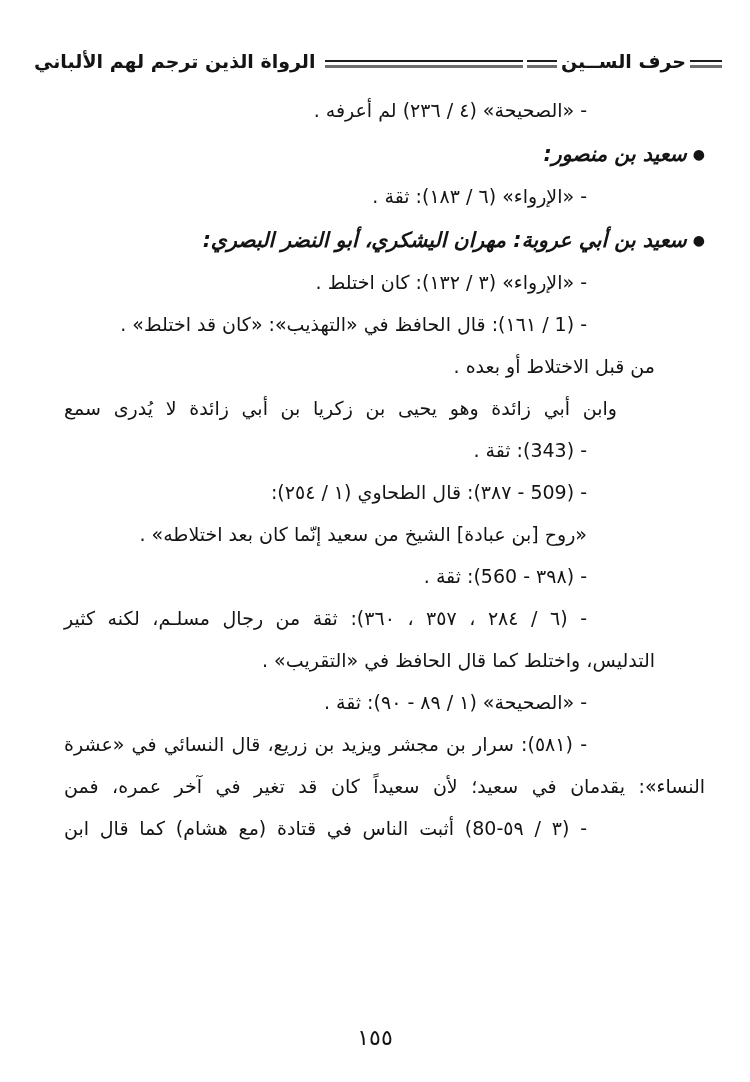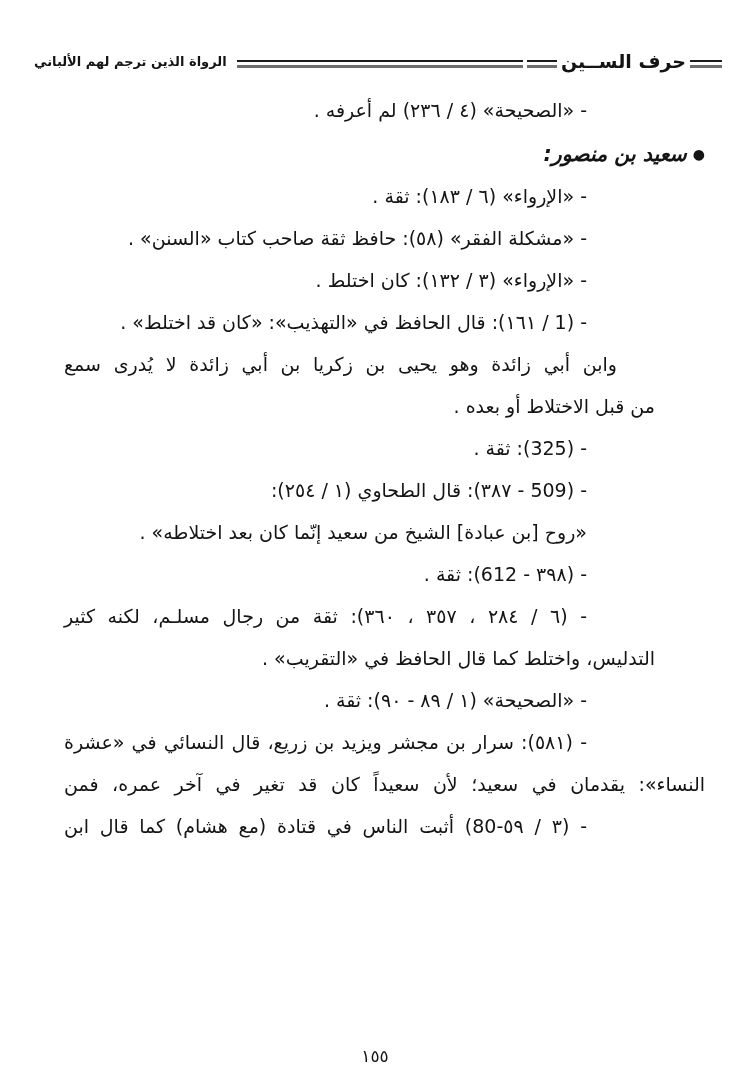--- a/index.html
+++ b/index.html
@@ -31,21 +31,21 @@
   .rule-mid{width:30px;}
   .rule-long{flex:1;margin:6px 4px 0 4px;}
   .chapter{
     font-weight:bold;
     font-size:19px;
     white-space:nowrap;
     margin:0 4px;
   }
   .book-title{
     font-weight:bold;
-    font-size:13px;
+    font-size:19px;
     white-space:nowrap;
     margin-right:6px;
   }
 
   
   .content{
     direction:rtl;
     padding:24px 45px 0 64px;
     font-size:19px;
   }
@@ -73,53 +73,53 @@
     margin-left:6px;
   }
   .ind-lg{padding-right:118px;}
   .ind-md{padding-right:88px;}
   .ind-sm{padding-right:50px;}
   .ind-xs{padding-right:15px;}
 
   
   .page-number{
     position:absolute;
-    bottom:16px;
+    bottom:32px;
     left:0;right:0;
     text-align:center;
-    font-size:17px;
+    font-size:22px;
     letter-spacing:2px;
   }
 </style>
 </head>
 <body>
 
 <div class="page">
 
   <div class="header">
     <span class="dbl-rule rule-short"></span>
     <span class="chapter">حرف الســين</span>
     <span class="dbl-rule rule-mid"></span>
     <span class="dbl-rule rule-long"></span>
     <span class="book-title">الرواة الذين ترجم لهم الألباني</span>
   </div>
 
   <div class="content">
       <div class="line ind-lg">- «الصحيحة» (٤ / ٢٣٦) لم أعرفه .</div>
       <div class="line heading"><span class="bullet">●</span><span>سعيد بن منصور:</span></div>
       <div class="line ind-lg">- «الإرواء» (٦ / ١٨٣): ثقة .</div>
-      <div class="line ind-lg">- «مشكلة الفقر» (٥٨):  حافظ ثقة صاحب كتاب «السنن» .</div>
+      <div class="line heading"><span class="bullet">●</span><span>سعيد بن أبي عروبة: مهران اليشكري، أبو النضر البصري:</span></div>
       <div class="line ind-lg">- «الإرواء» (٣ / ١٣٢): كان اختلط .</div>
       <div class="line ind-lg">- (1 / ١٦١): قال الحافظ في «التهذيب»: «كان قد اختلط» .</div>
+      <div class="line ind-sm">من قبل الاختلاط أو بعده .</div>
       <div class="line ind-md just">وابن أبي زائدة وهو يحيى بن زكريا بن أبي زائدة لا يُدرى سمع</div>
-      <div class="line ind-sm">من قبل الاختلاط أو بعده .</div>
-      <div class="line ind-lg">- (325): ثقة .</div>
+      <div class="line ind-lg">- (343): ثقة .</div>
       <div class="line ind-lg">- (509 - ٣٨٧): قال الطحاوي (١ / ٢٥٤):</div>
       <div class="line ind-lg">«روح [بن عبادة] الشيخ من سعيد إنّما كان بعد اختلاطه» .</div>
-      <div class="line ind-lg">- (٣٩٨ - 612): ثقة .</div>
+      <div class="line ind-lg">- (٣٩٨ - 560): ثقة .</div>
       <div class="line ind-lg just">- (٦ / ٢٨٤ ، ٣٥٧ ، ٣٦٠): ثقة من رجال مسلـم، لكنه كثير</div>
       <div class="line ind-sm">التدليس، واختلط كما قال الحافظ في «التقريب» .</div>
       <div class="line ind-lg">- «الصحيحة» (١ / ٨٩ - ٩٠): ثقة .</div>
       <div class="line ind-lg just">- (٥٨١): سرار بن مجشر ويزيد بن زريع، قال النسائي في «عشرة</div>
       <div class="line just">النساء»: يقدمان في سعيد؛ لأن سعيداً كان قد تغير في آخر عمره، فمن</div>
       <div class="line ind-lg just">- (٣ / ٥٩-80) أثبت الناس في قتادة (مع هشام) كما قال ابن</div>
     </div>
 
   <div class="page-number">١٥٥</div>
 

